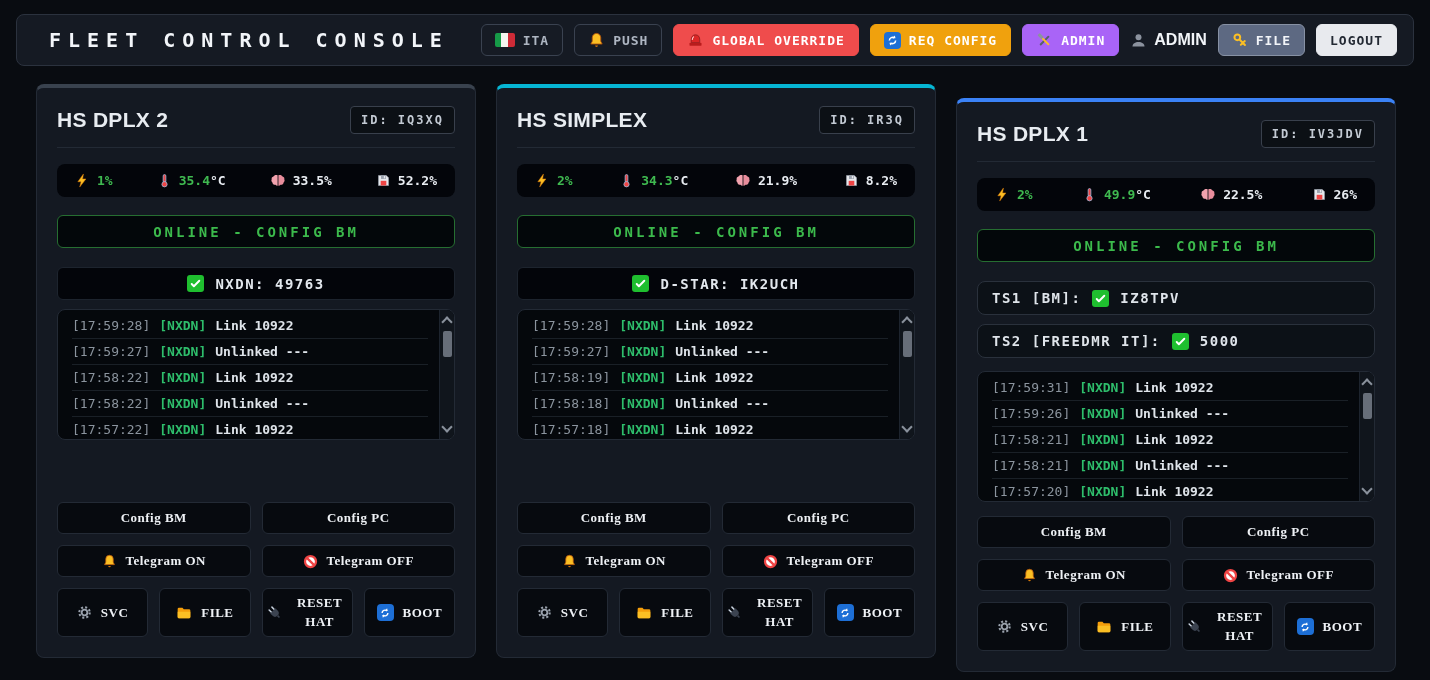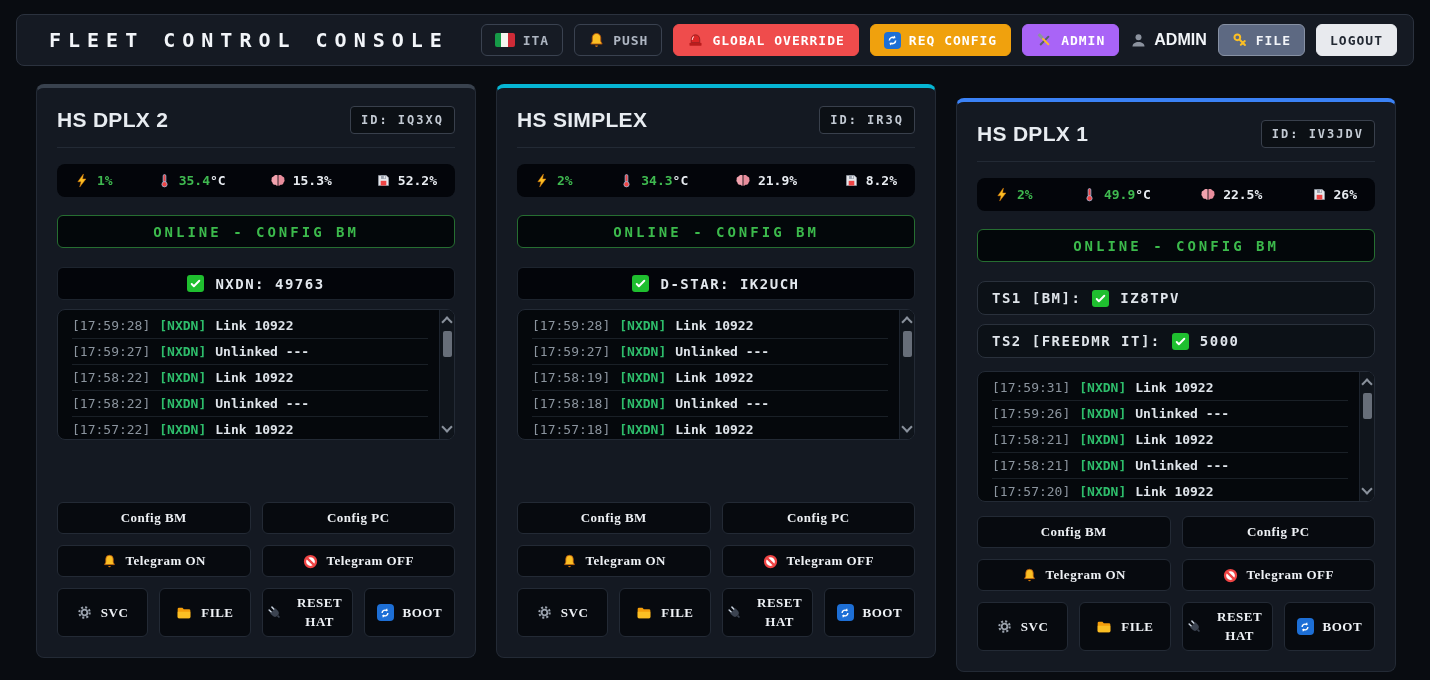--- a/index.html
+++ b/index.html
@@ -233,21 +233,21 @@
       <span class="stat">
           <svg class="ic" width="15" height="15" viewBox="0 0 24 24">
             <use href="#i-thermo"></use>
           </svg>
           <span><span class="green">35.4</span><span>°C</span></span>
         </span>
       <span class="stat">
           <svg class="ic" width="16" height="16" viewBox="0 0 24 24">
             <use href="#i-brain"></use>
           </svg>
-          <span>15.3%</span>
+          <span>33.5%</span>
         </span>
       <span class="stat">
           <svg class="ic" width="15" height="15" viewBox="0 0 24 24">
             <use href="#i-floppy"></use>
           </svg>
           <span>52.2%</span>
         </span>
     </div>
     <div class="status-banner">ONLINE - CONFIG BM</div>
     <div class="mode-bar">

